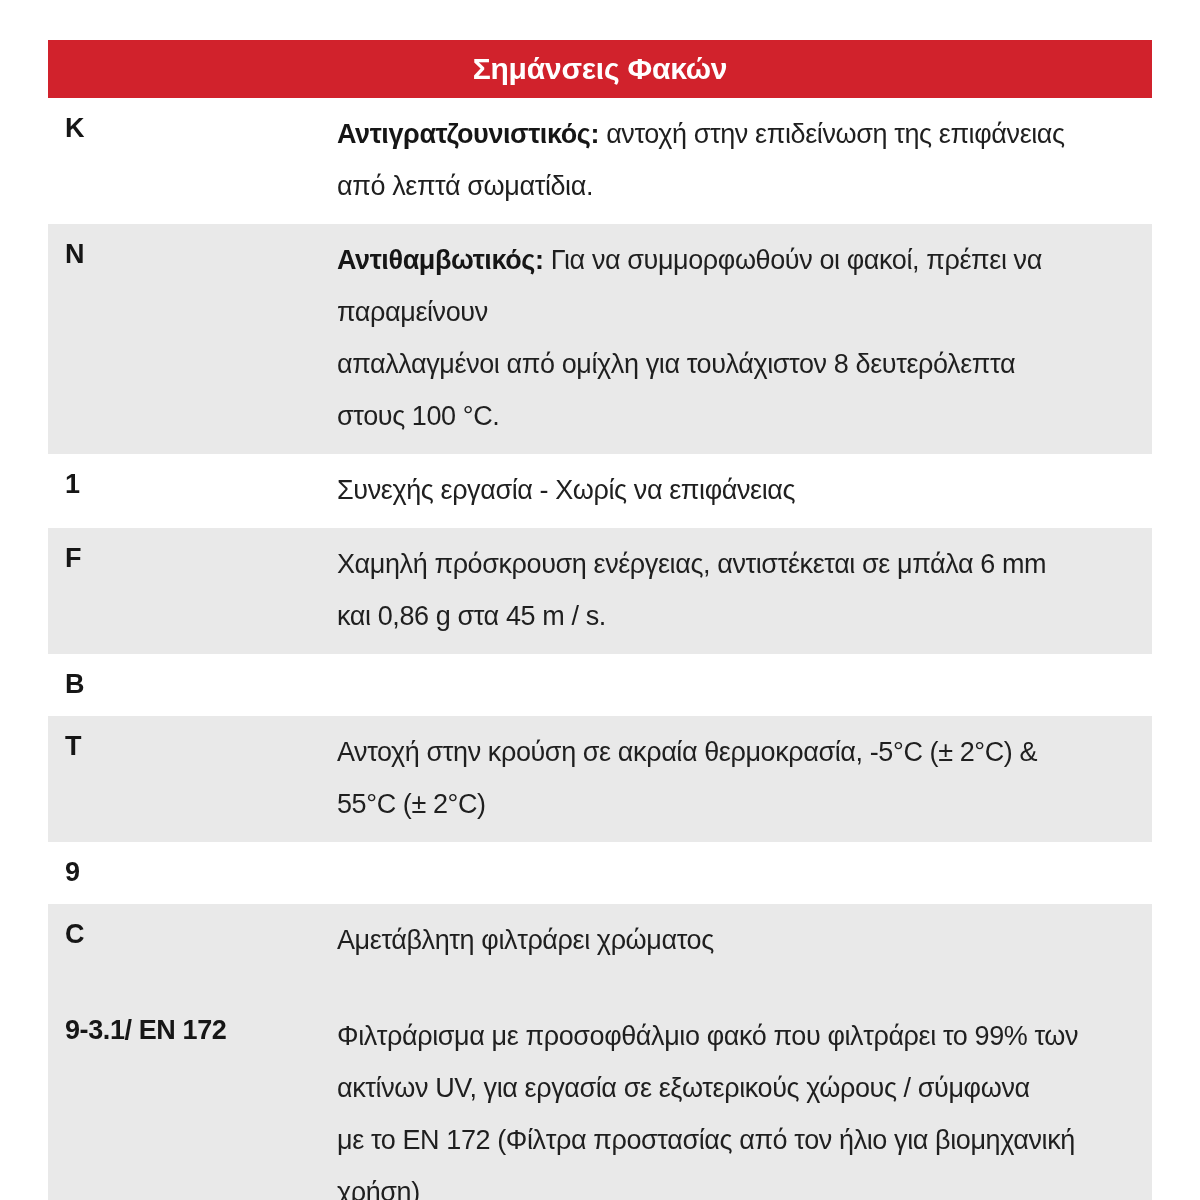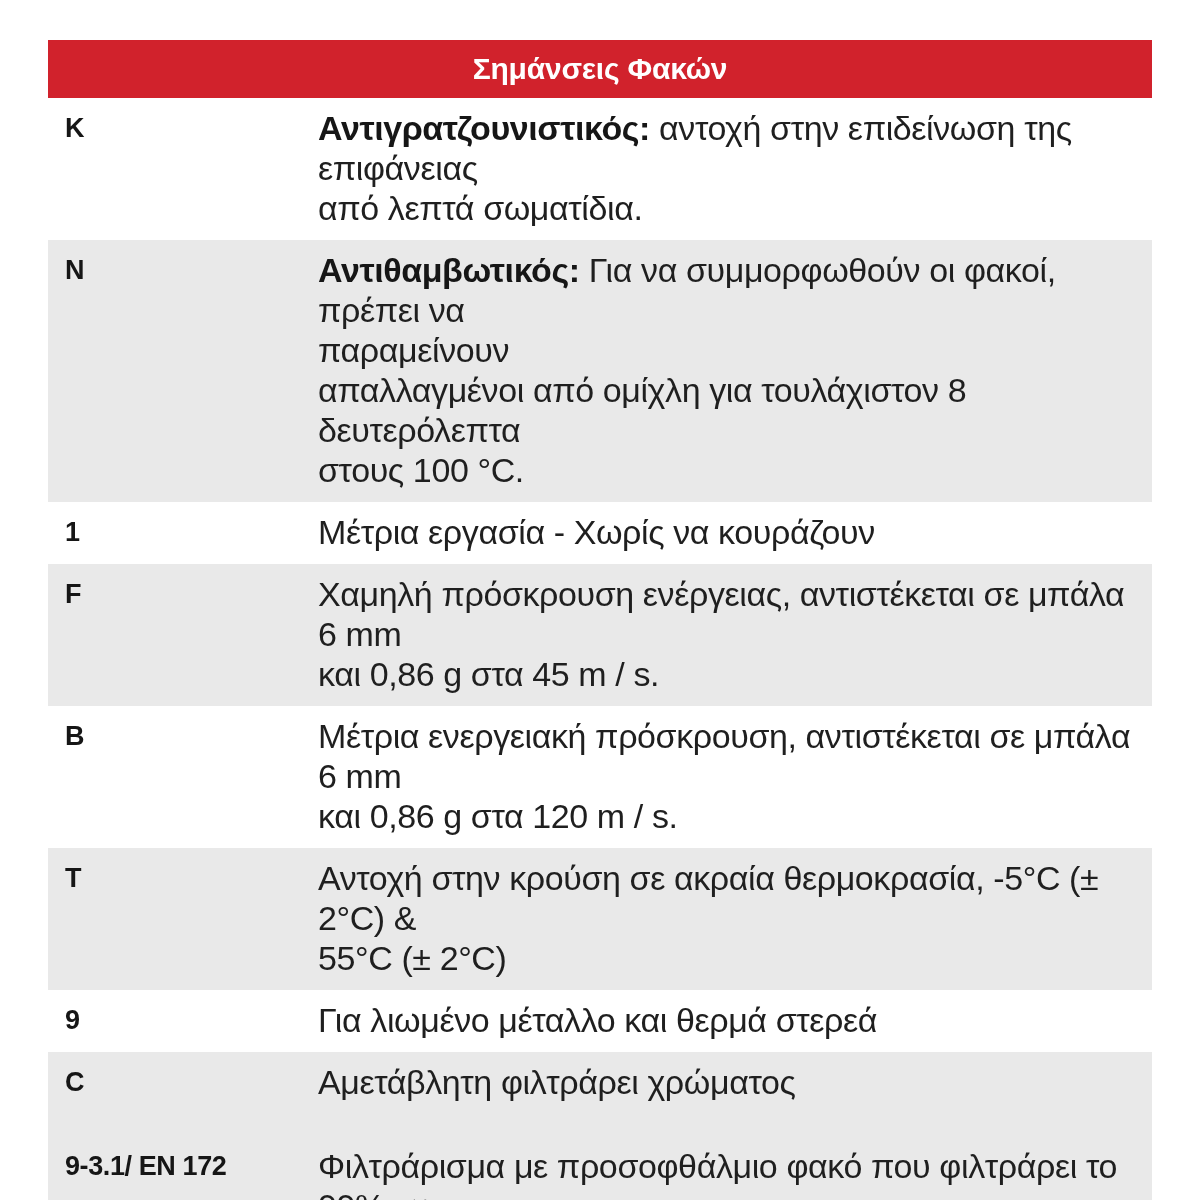--- a/index.html
+++ b/index.html
@@ -42,23 +42,24 @@
     padding-left: 17px;
     font-weight: bold;
     font-size: 27px;
     line-height: 40px;
     letter-spacing: -0.4px;
     color: #161616;
   }
   .desc {
     flex: 1;
     padding-right: 14px;
-    font-size: 34px;
-    line-height: 40px;
+    font-size: 27px;
+    line-height: 52px;
     letter-spacing: -0.4px;
+    margin-left: 19px;
   }
   .desc b {
     font-weight: bold;
     color: #161616;
   }
   .desc-text {
     white-space: pre-line;
   }
 </style>
 </head>
@@ -77,40 +78,37 @@
         </div>
         <div class="row shaded">
           <div class="code">N</div>
           <div class="desc"><b>Αντιθαμβωτικός:</b> <span class="desc-text">Για να συμμορφωθούν οι φακοί, πρέπει να
 παραμείνουν
 απαλλαγμένοι από ομίχλη για τουλάχιστον 8 δευτερόλεπτα
 στους 100 °C.</span></div>
         </div>
         <div class="row">
           <div class="code">1</div>
-          <div class="desc"><span class="desc-text">Μέτρια εργασία - Χωρίς να κουράζουν</span></div>
+          <div class="desc"><span class="desc-text">Συνεχής εργασία - Χωρίς να επιφάνειας</span></div>
         </div>
         <div class="row shaded">
           <div class="code">F</div>
           <div class="desc"><span class="desc-text">Χαμηλή πρόσκρουση ενέργειας, αντιστέκεται σε μπάλα 6 mm
 και 0,86 g στα 45 m / s.</span></div>
         </div>
         <div class="row">
           <div class="code">B</div>
-          <div class="desc"><span class="desc-text">Μέτρια ενεργειακή πρόσκρουση, αντιστέκεται σε μπάλα 6 mm
-και 0,86 g στα 120 m / s.</span></div>
         </div>
         <div class="row shaded">
           <div class="code">T</div>
           <div class="desc"><span class="desc-text">Αντοχή στην κρούση σε ακραία θερμοκρασία, -5°C (± 2°C) &amp;
 55°C (± 2°C)</span></div>
         </div>
         <div class="row">
           <div class="code">9</div>
-          <div class="desc"><span class="desc-text">Για λιωμένο μέταλλο και θερμά στερεά</span></div>
         </div>
         <div class="row shaded">
           <div class="code">C</div>
           <div class="desc"><span class="desc-text">Αμετάβλητη φιλτράρει χρώματος</span></div>
         </div>
         <div class="row shaded">
         </div>
         <div class="row shaded">
           <div class="code">9-3.1/ EN 172</div>
           <div class="desc"><span class="desc-text">Φιλτράρισμα με προσοφθάλμιο φακό που φιλτράρει το 99% των

